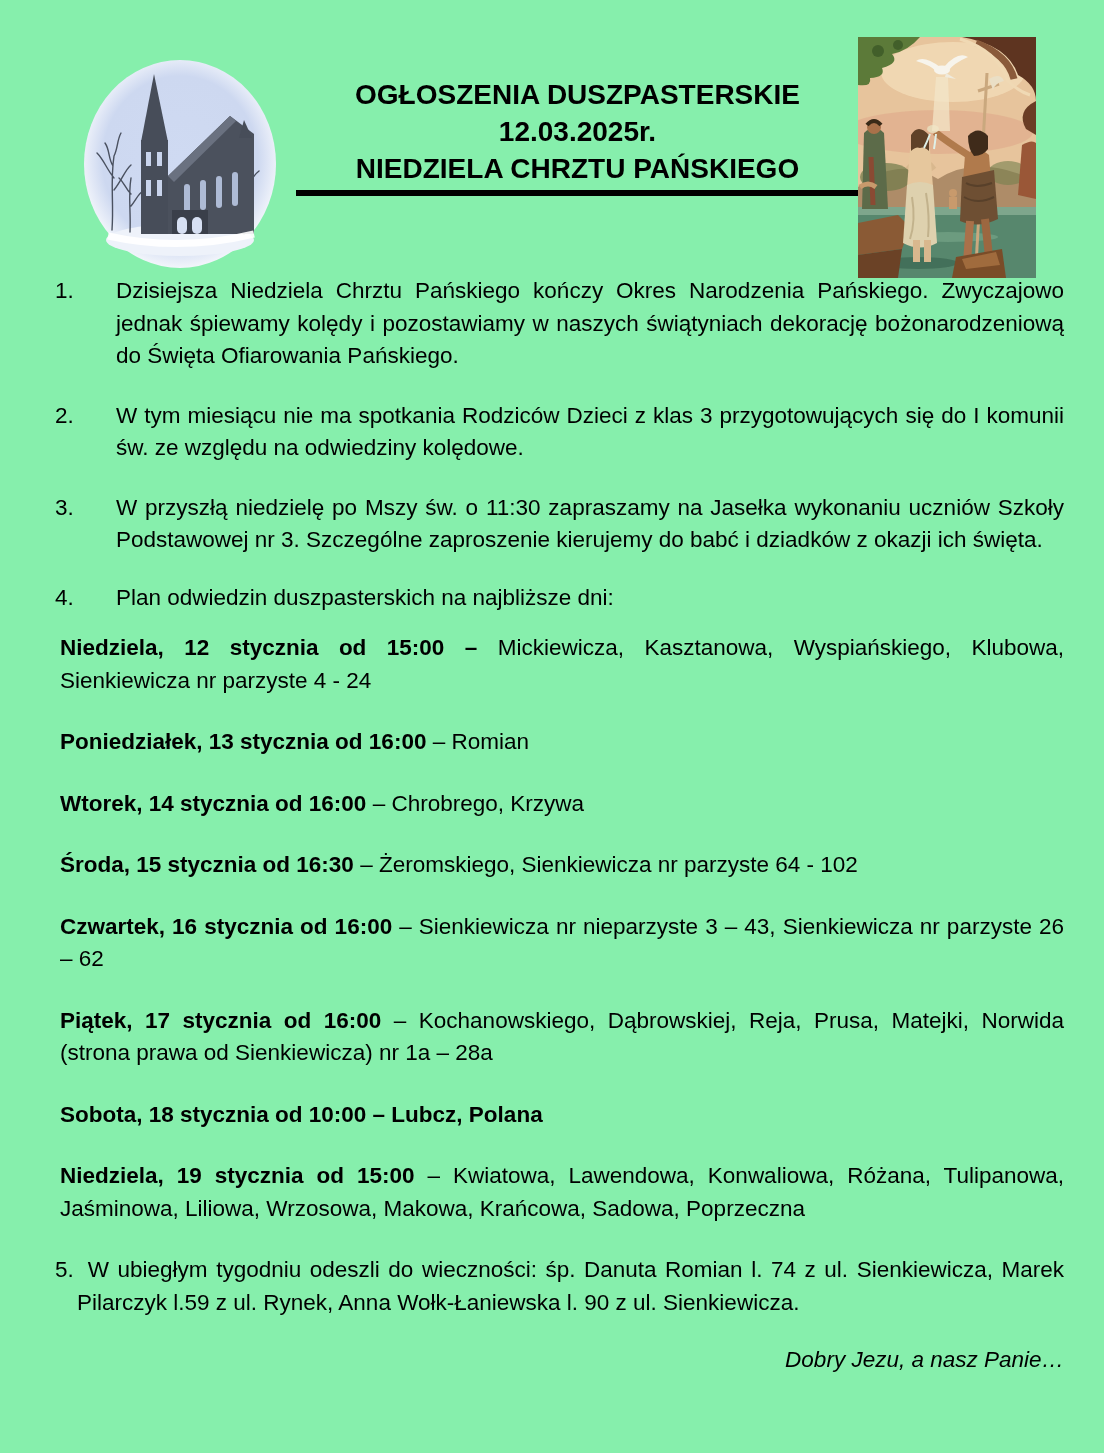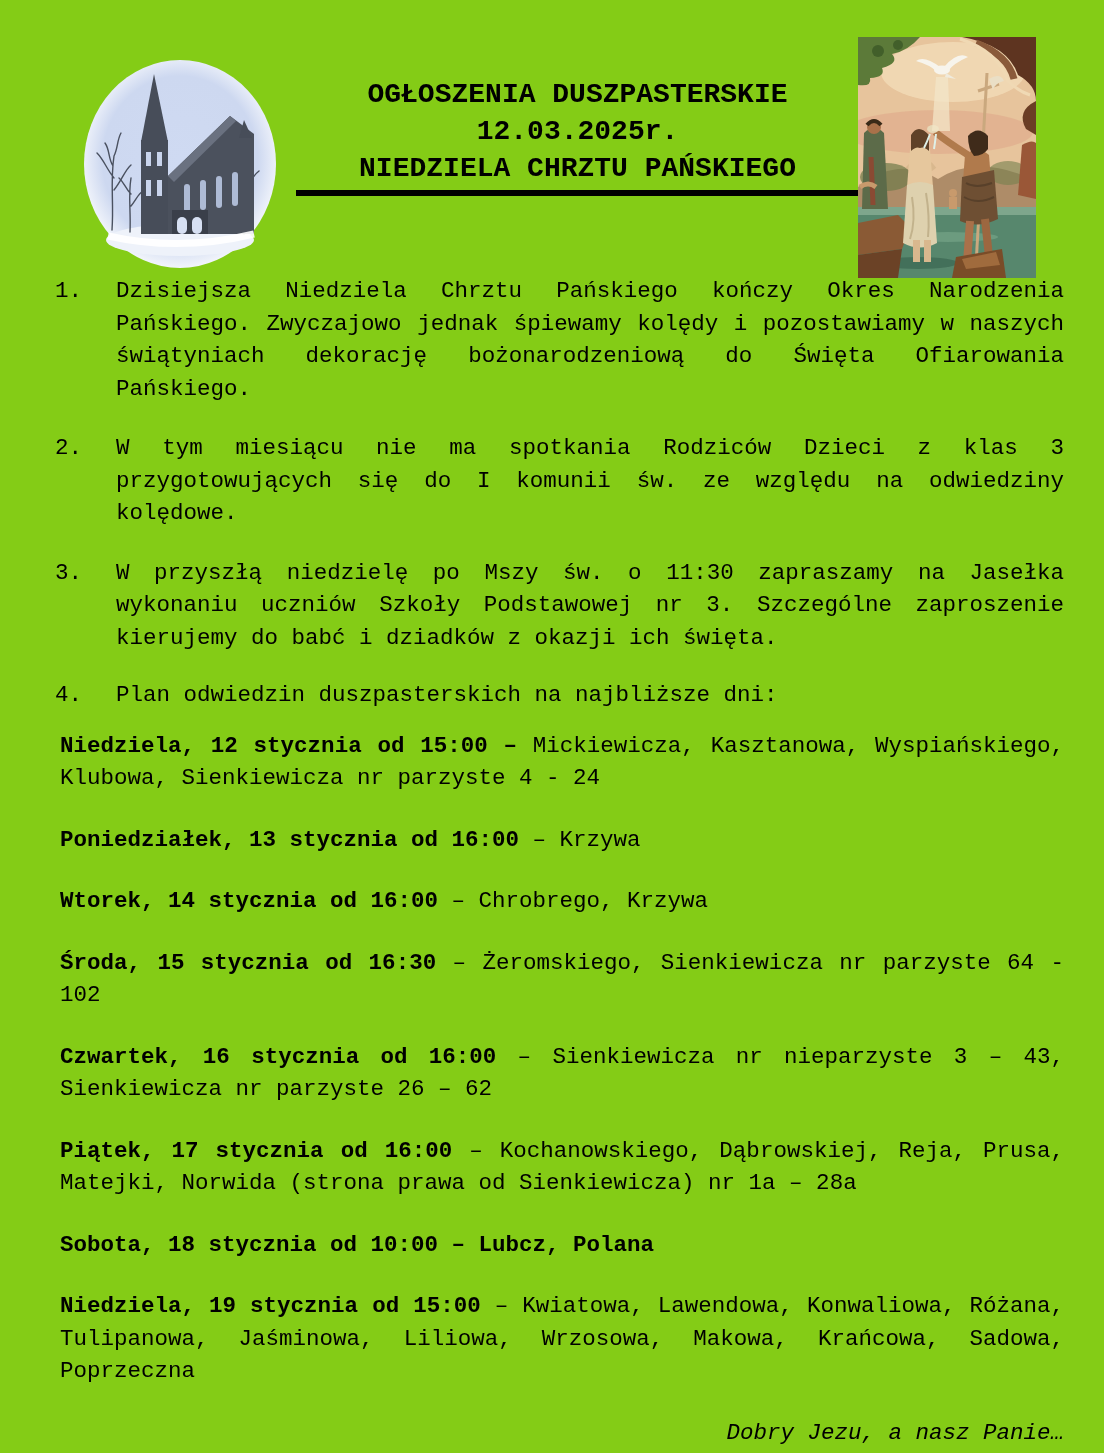--- a/index.html
+++ b/index.html
@@ -1,19 +1,19 @@
 <!DOCTYPE html>
 <html><head>
 <meta charset="utf-8">
 <style>
   html,body { margin:0; padding:0; background:#ffffff; }
   .page {
     position:relative; width:1104px; height:1453px; margin:0 auto;
-    background:#84cc16; color:#000000;
-    font-family:Liberation Mono, monospace;
+    background:#86efac; color:#000000;
+    font-family:Liberation Sans, sans-serif;
     font-size:22.5px; line-height:32.5px;
     overflow:hidden;
   }
   
   .church-img { position:absolute; left:84px; top:60px; width:192px; height:208px; }
   .painting-img { position:absolute; left:858px; top:37px; width:178px; height:241px; }
   .title-block {
     position:absolute; left:295px; top:76px; width:565px;
     text-align:center; font-weight:bold; font-size:28px; line-height:37px;
   }
@@ -184,26 +184,27 @@
       <div class="content">W przyszłą niedzielę po Mszy św. o 11:30 zapraszamy na Jasełka wykonaniu uczniów Szkoły Podstawowej nr 3.  Szczególne zaproszenie kierujemy do babć i dziadków z okazji ich święta.</div>
     </div>
 
     <div class="num-item m18">
       <span class="num">4.</span>
       <div class="content">Plan odwiedzin duszpasterskich na najbliższe dni:</div>
     </div>
 
     <div class="schedule">
       <p class="sched"><b>Niedziela, 12 stycznia od 15:00 –</b><span> Mickiewicza, Kasztanowa, Wyspiańskiego, Klubowa, Sienkiewicza nr parzyste 4 - 24</span></p>
-      <p class="sched"><b>Poniedziałek, 13 stycznia od 16:00</b><span> – Krzywa</span></p>
+      <p class="sched"><b>Poniedziałek, 13 stycznia od 16:00</b><span> – Romian</span></p>
       <p class="sched"><b>Wtorek, 14 stycznia od 16:00</b><span> – Chrobrego, Krzywa</span></p>
       <p class="sched"><b>Środa, 15 stycznia od 16:30</b><span> – Żeromskiego, Sienkiewicza nr parzyste 64 - 102</span></p>
       <p class="sched"><b>Czwartek, 16 stycznia od 16:00</b><span> – Sienkiewicza nr nieparzyste 3 – 43, Sienkiewicza nr parzyste 26 – 62</span></p>
       <p class="sched"><b>Piątek, 17 stycznia od 16:00</b><span> – Kochanowskiego, Dąbrowskiej, Reja, Prusa, Matejki, Norwida (strona prawa od Sienkiewicza) nr 1a – 28a</span></p>
       <p class="sched"><b>Sobota, 18 stycznia od 10:00 – Lubcz, Polana</b><span></span></p>
       <p class="sched"><b>Niedziela, 19 stycznia od 15:00</b><span> – Kwiatowa, Lawendowa, Konwaliowa, Różana, Tulipanowa, Jaśminowa, Liliowa, Wrzosowa, Makowa, Krańcowa, Sadowa, Poprzeczna</span></p>
     </div>
 
+    <p class="item5"><span class="num5">5.</span><span>W ubiegłym tygodniu odeszli do wieczności: śp. Danuta Romian l. 74 z ul. Sienkiewicza, Marek Pilarczyk l.59 z ul. Rynek, Anna Wołk-Łaniewska l. 90 z ul. Sienkiewicza.</span></p>
 
     <p class="closing">Dobry Jezu, a nasz Panie…</p>
 
   </div>
 </div>
 
 </body></html>

